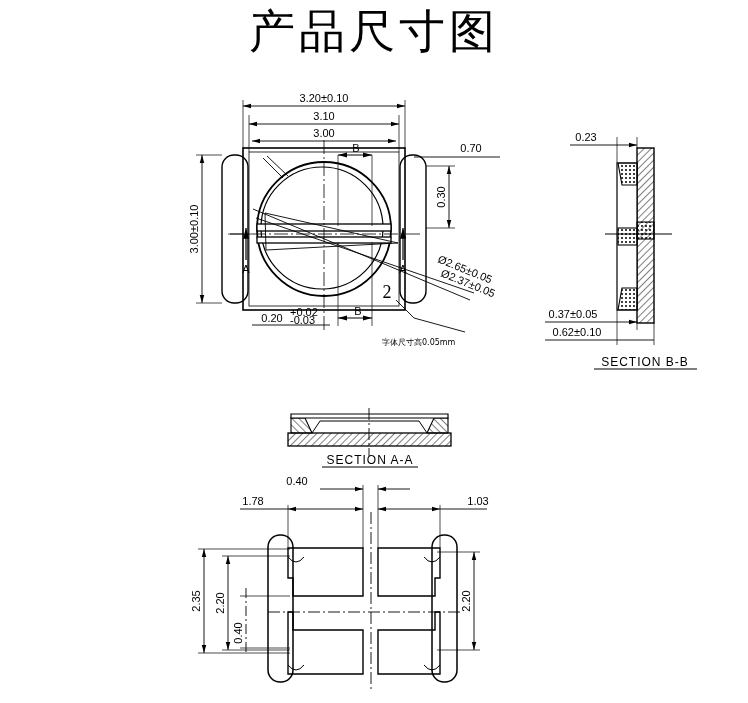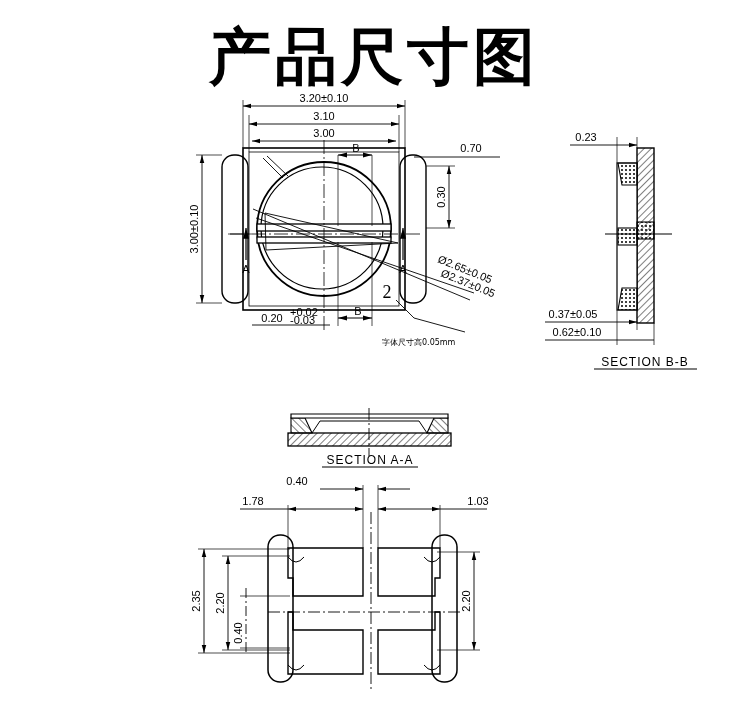--- a/index.html
+++ b/index.html
@@ -11,26 +11,26 @@
     width: 748px;
     height: 703px;
     position: relative;
     overflow: hidden;
     font-family: "Liberation Sans", sans-serif;
     color: #000000;
   }
   #page-title {
     position: absolute;
     left: 0;
-    top: 20px;
+    top: 4px;
     width: 748px;
     text-align: center;
     font-family: "DejaVu Sans", sans-serif;
-    font-size: 62px;
-    font-weight: bold;
+    font-size: 46px;
+    font-weight: normal;
     letter-spacing: 4px;
     color: #000000;
     line-height: 1.2;
   }
   #drawing-canvas {
     position: absolute;
     left: 0;
     top: 0;
     width: 748px;
     height: 703px;

